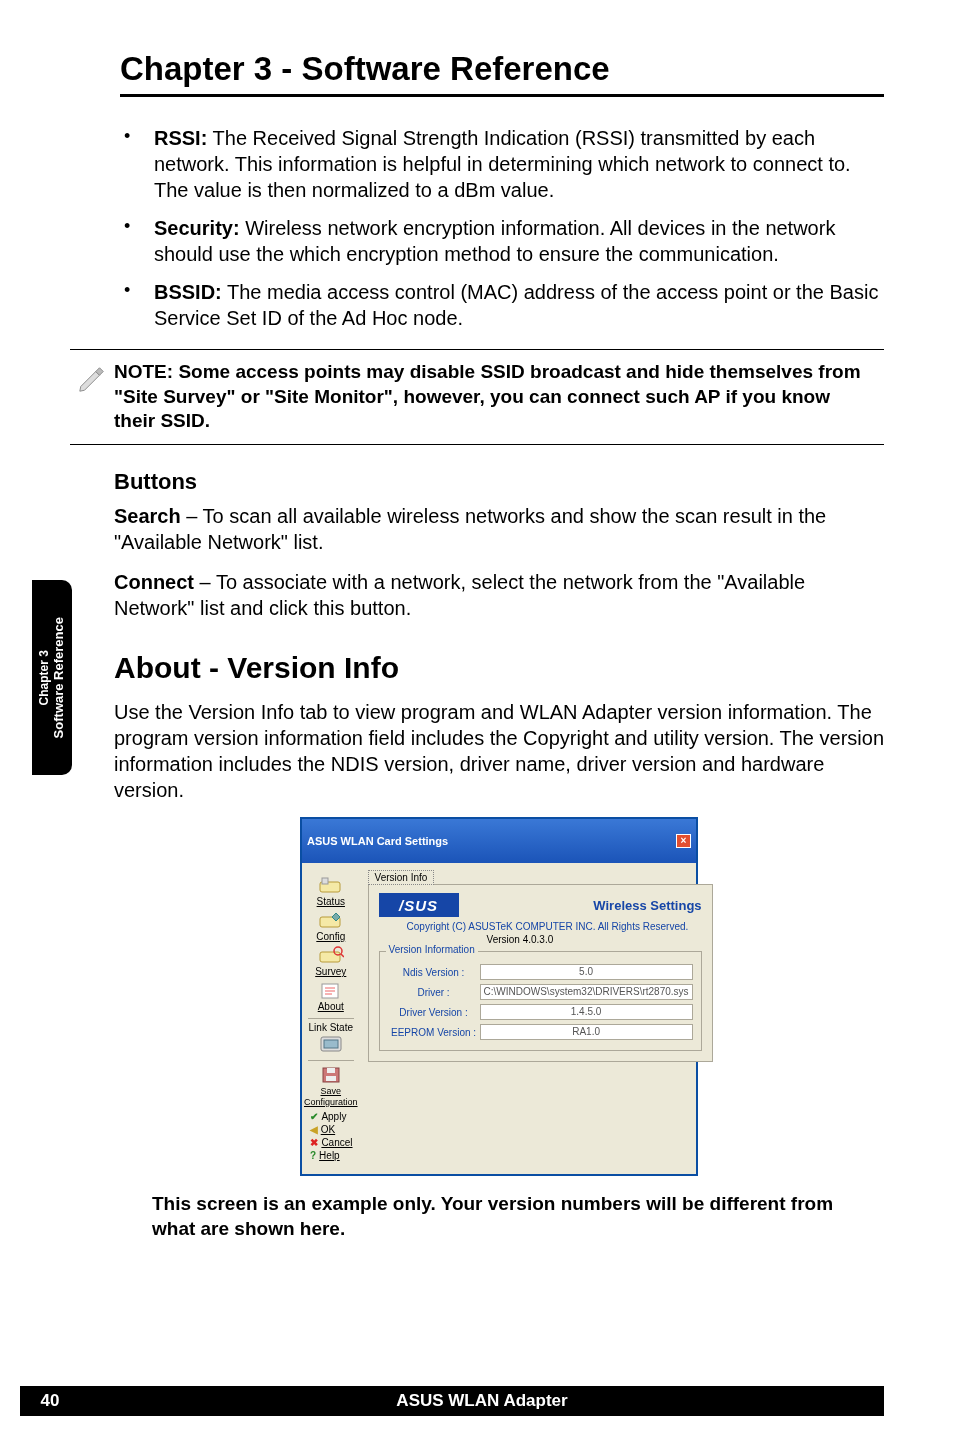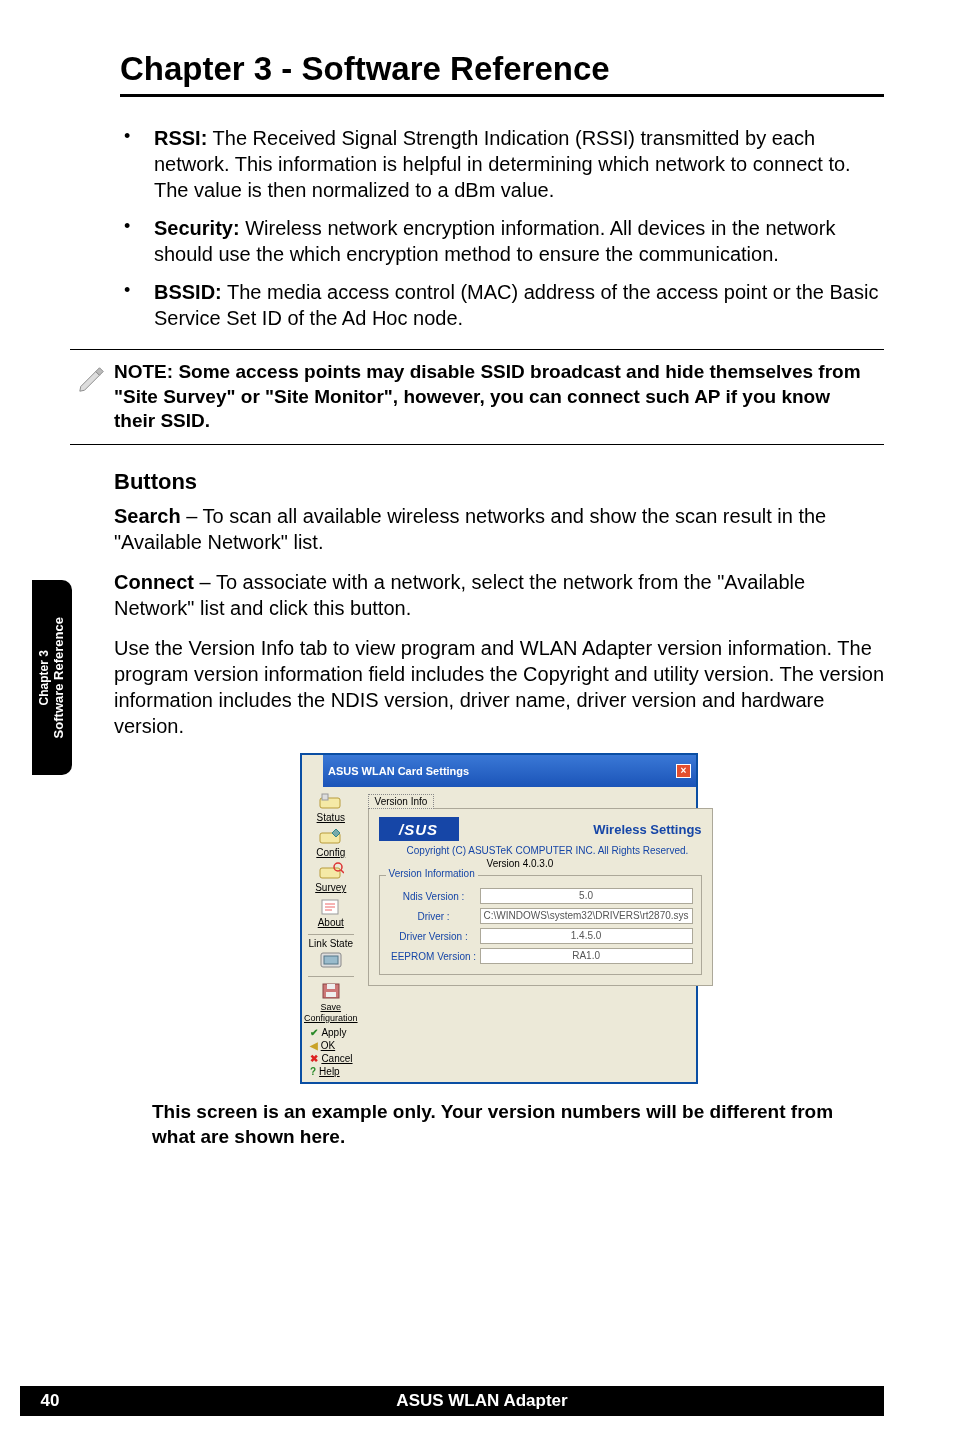--- a/index.html
+++ b/index.html
@@ -113,44 +113,43 @@
     border: 2px solid #0a4ea3;
     font-family: Tahoma, sans-serif;
     font-size: 10px;
     background: #ece9d8;
   }
   .titlebar {
     background: linear-gradient(#3a78d6,#1b54b8);
     color: #fff;
     font-weight: bold;
     font-size: 11px;
-    padding: 9px 5px;
+    padding: 15px 5px;
     display: flex;
     justify-content: space-between;
     align-items: center;
-    margin-left: 21px;
   }
   .close-btn {
     width: 15px; height: 14px;
     background: #e34f2f;
     border: 1px solid #fff;
     color: #fff;
     font-size: 10px;
     line-height: 12px;
     text-align: center;
     font-weight: bold;
   }
   .dialog-body {
     display: flex;
     background: #ece9d8;
   }
   .sidebar {
     width: 85px;
     background: #ece9d8;
-    padding: 4px 2px;
+    padding: 12px 2px;
     display: flex;
     flex-direction: column;
     align-items: center;
   }
   .sidebar-item {
     width: 100%;
     text-align: center;
     margin-bottom: 3px;
     font-size: 10px;
     color: #000;
@@ -310,20 +309,21 @@
             <path d="M20 8 L24 4 L28 8 L24 12 Z" fill="#bbb" stroke="#888" stroke-width="1"></path>
           </svg>
       </div>
       <div class="note-text">NOTE: Some access points may disable SSID broadcast and hide themselves from "Site Survey" or "Site Monitor", however, you can connect such AP if you know their SSID.</div>
     </div>
 
     <div class="buttons-heading">Buttons</div>
     <p class="para"><span class="bold">Search</span><span> – To scan all available wireless networks and show the scan result in the "Available Network" list.</span></p>
     <p class="para"><span class="bold">Connect</span><span> – To associate with a network, select the network from the "Available Network" list and click this button.</span></p>
 
+    <div class="section-heading">About - Version Info</div>
     <p class="para">Use the Version Info tab to view program and WLAN Adapter version information. The program version information field includes the Copyright and utility version. The version information includes the NDIS version, driver name, driver version and hardware version.</p>
 
     <div class="screenshot">
       <div class="titlebar">
         <span>ASUS WLAN Card Settings</span>
         <span class="close-btn">×</span>
       </div>
       <div class="dialog-body">
         <div class="sidebar">
           <div class="sidebar-item underline">

